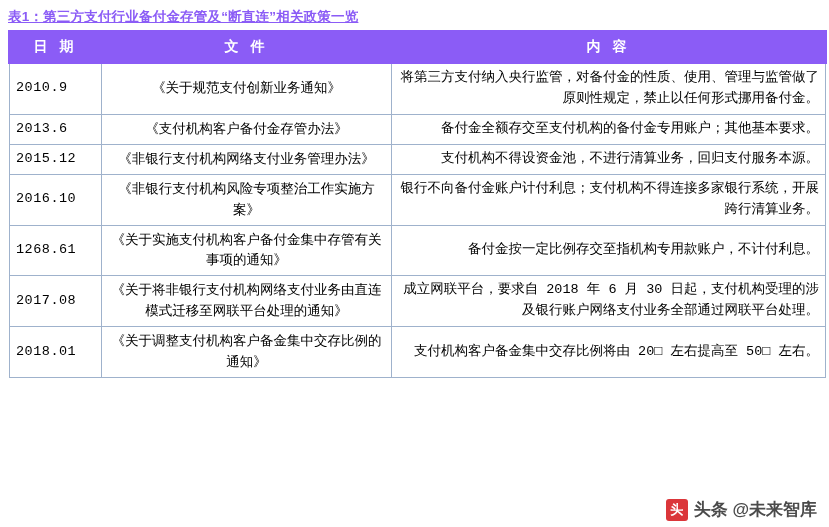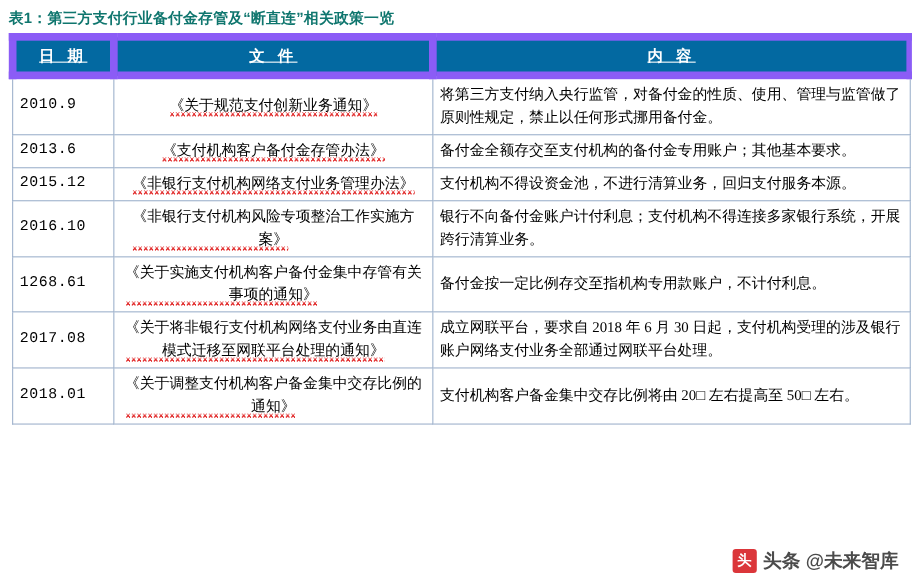--- a/index.html
+++ b/index.html
@@ -19,68 +19,68 @@
     position: relative;
     width: 829px;
     height: 527px;
     box-sizing: border-box;
     padding: 8px 6px 0 6px;
   }
   .caption {
     font-family: "Liberation Sans", sans-serif;
     font-size: 13.5px;
     font-weight: bold;
-    color: #0f766e;
+    color: #8b5cf6;
     letter-spacing: 0.2px;
     padding-left: 2px;
     padding-bottom: 4px;
     white-space: nowrap;
+    text-decoration: underline;
   }
   table.policy {
     border-collapse: collapse;
     width: 816px;
     margin-left: 2px;
     table-layout: fixed;
   }
   table.policy col.c-date { width: 92px; }
   table.policy col.c-doc  { width: 290px; }
   table.policy col.c-con  { width: 434px; }
 
   table.policy thead th {
-    background: #0369a1;
+    background: #8b5cf6;
     color: #ffffff;
     font-family: "Liberation Sans", sans-serif;
     font-weight: bold;
     font-size: 14px;
     letter-spacing: 4px;
     text-align: center;
     height: 28px;
-    border: 7px solid #8b5cf6;
+    border: 3px solid #8b5cf6;
     padding: 0;
-    text-decoration: underline;
   }
   table.policy tbody td {
     border: 1px solid #9fb2cc;
     vertical-align: middle;
     font-size: 13.5px;
     line-height: 1.55;
     padding: 4px 6px;
   }
   td.date {
     font-family: Liberation Mono, monospace;
     font-size: 13.5px;
     letter-spacing: 0.5px;
   }
   td.doc {
     text-align: center;
     font-family: "Liberation Serif", serif;
   }
   td.content {
-    text-align: left;
-    font-family: Liberation Serif, serif;
+    text-align: right;
+    font-family: Liberation Mono, monospace;
     padding-left: 8px;
     padding-right: 6px;
   }
   
   .squiggle {
     position: relative;
     display: inline;
   }
   .squiggle::after {
     content: "";

